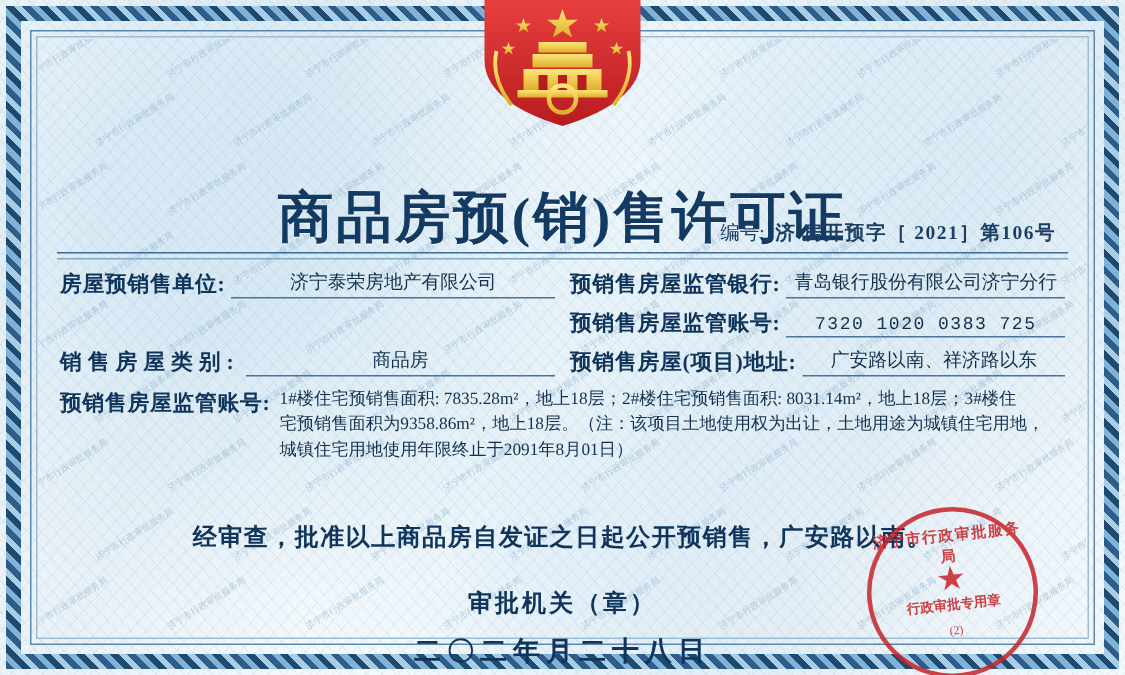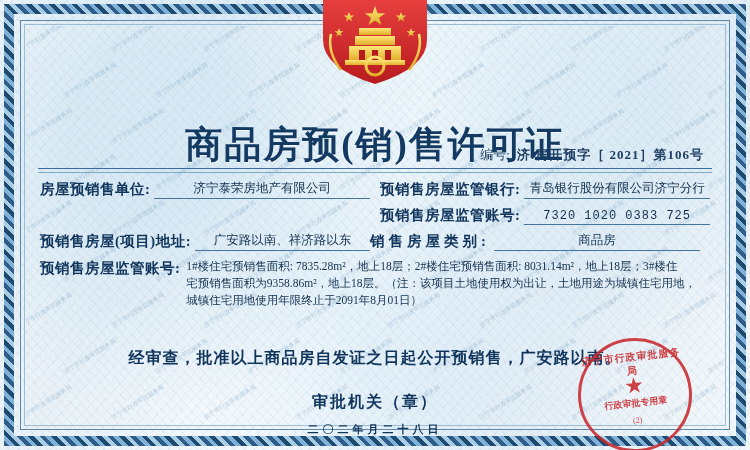--- a/index.html
+++ b/index.html
@@ -213,21 +213,21 @@
     letter-spacing: 2px;
   }
 
   .datebar {
     position: absolute;
     left: 0; right: 0;
     top: 392px;
     display: flex;
     justify-content: center;
     align-items: flex-end;
-    font-size: 11px;
+    font-size: 18px;
     font-weight: bold;
     color: #10355c;
     letter-spacing: 4px;
   }
 
   
   .seal {
     position: absolute;
     right: 58px;
     top: 338px;
@@ -421,27 +421,27 @@
       <div class="row">
         <div class="cell left">
         </div>
         <div class="cell">
           <span class="lbl">预销售房屋监管账号:</span>
           <span class="val mono">7320 1020 0383 725</span>
         </div>
       </div>
 
       <div class="row">
+        <div class="cell left">
+          <span class="lbl sp">销售房屋类别:</span>
+          <span class="val">商品房</span>
+        </div>
         <div class="cell">
           <span class="lbl">预销售房屋(项目)地址:</span>
           <span class="val">广安路以南、祥济路以东</span>
-        </div>
-        <div class="cell left">
-          <span class="lbl sp">销售房屋类别:</span>
-          <span class="val">商品房</span>
         </div>
       </div>
 
       <div class="info">
         <span class="lbl">预销售房屋监管账号:</span>
         <div class="info-body">
           <div>1#楼住宅预销售面积: 7835.28m²，地上18层；2#楼住宅预销售面积: 8031.14m²，地上18层；3#楼住</div>
           <div>宅预销售面积为9358.86m²，地上18层。（注：该项目土地使用权为出让，土地用途为城镇住宅用地，</div>
           <div>城镇住宅用地使用年限终止于2091年8月01日）</div>
         </div>

